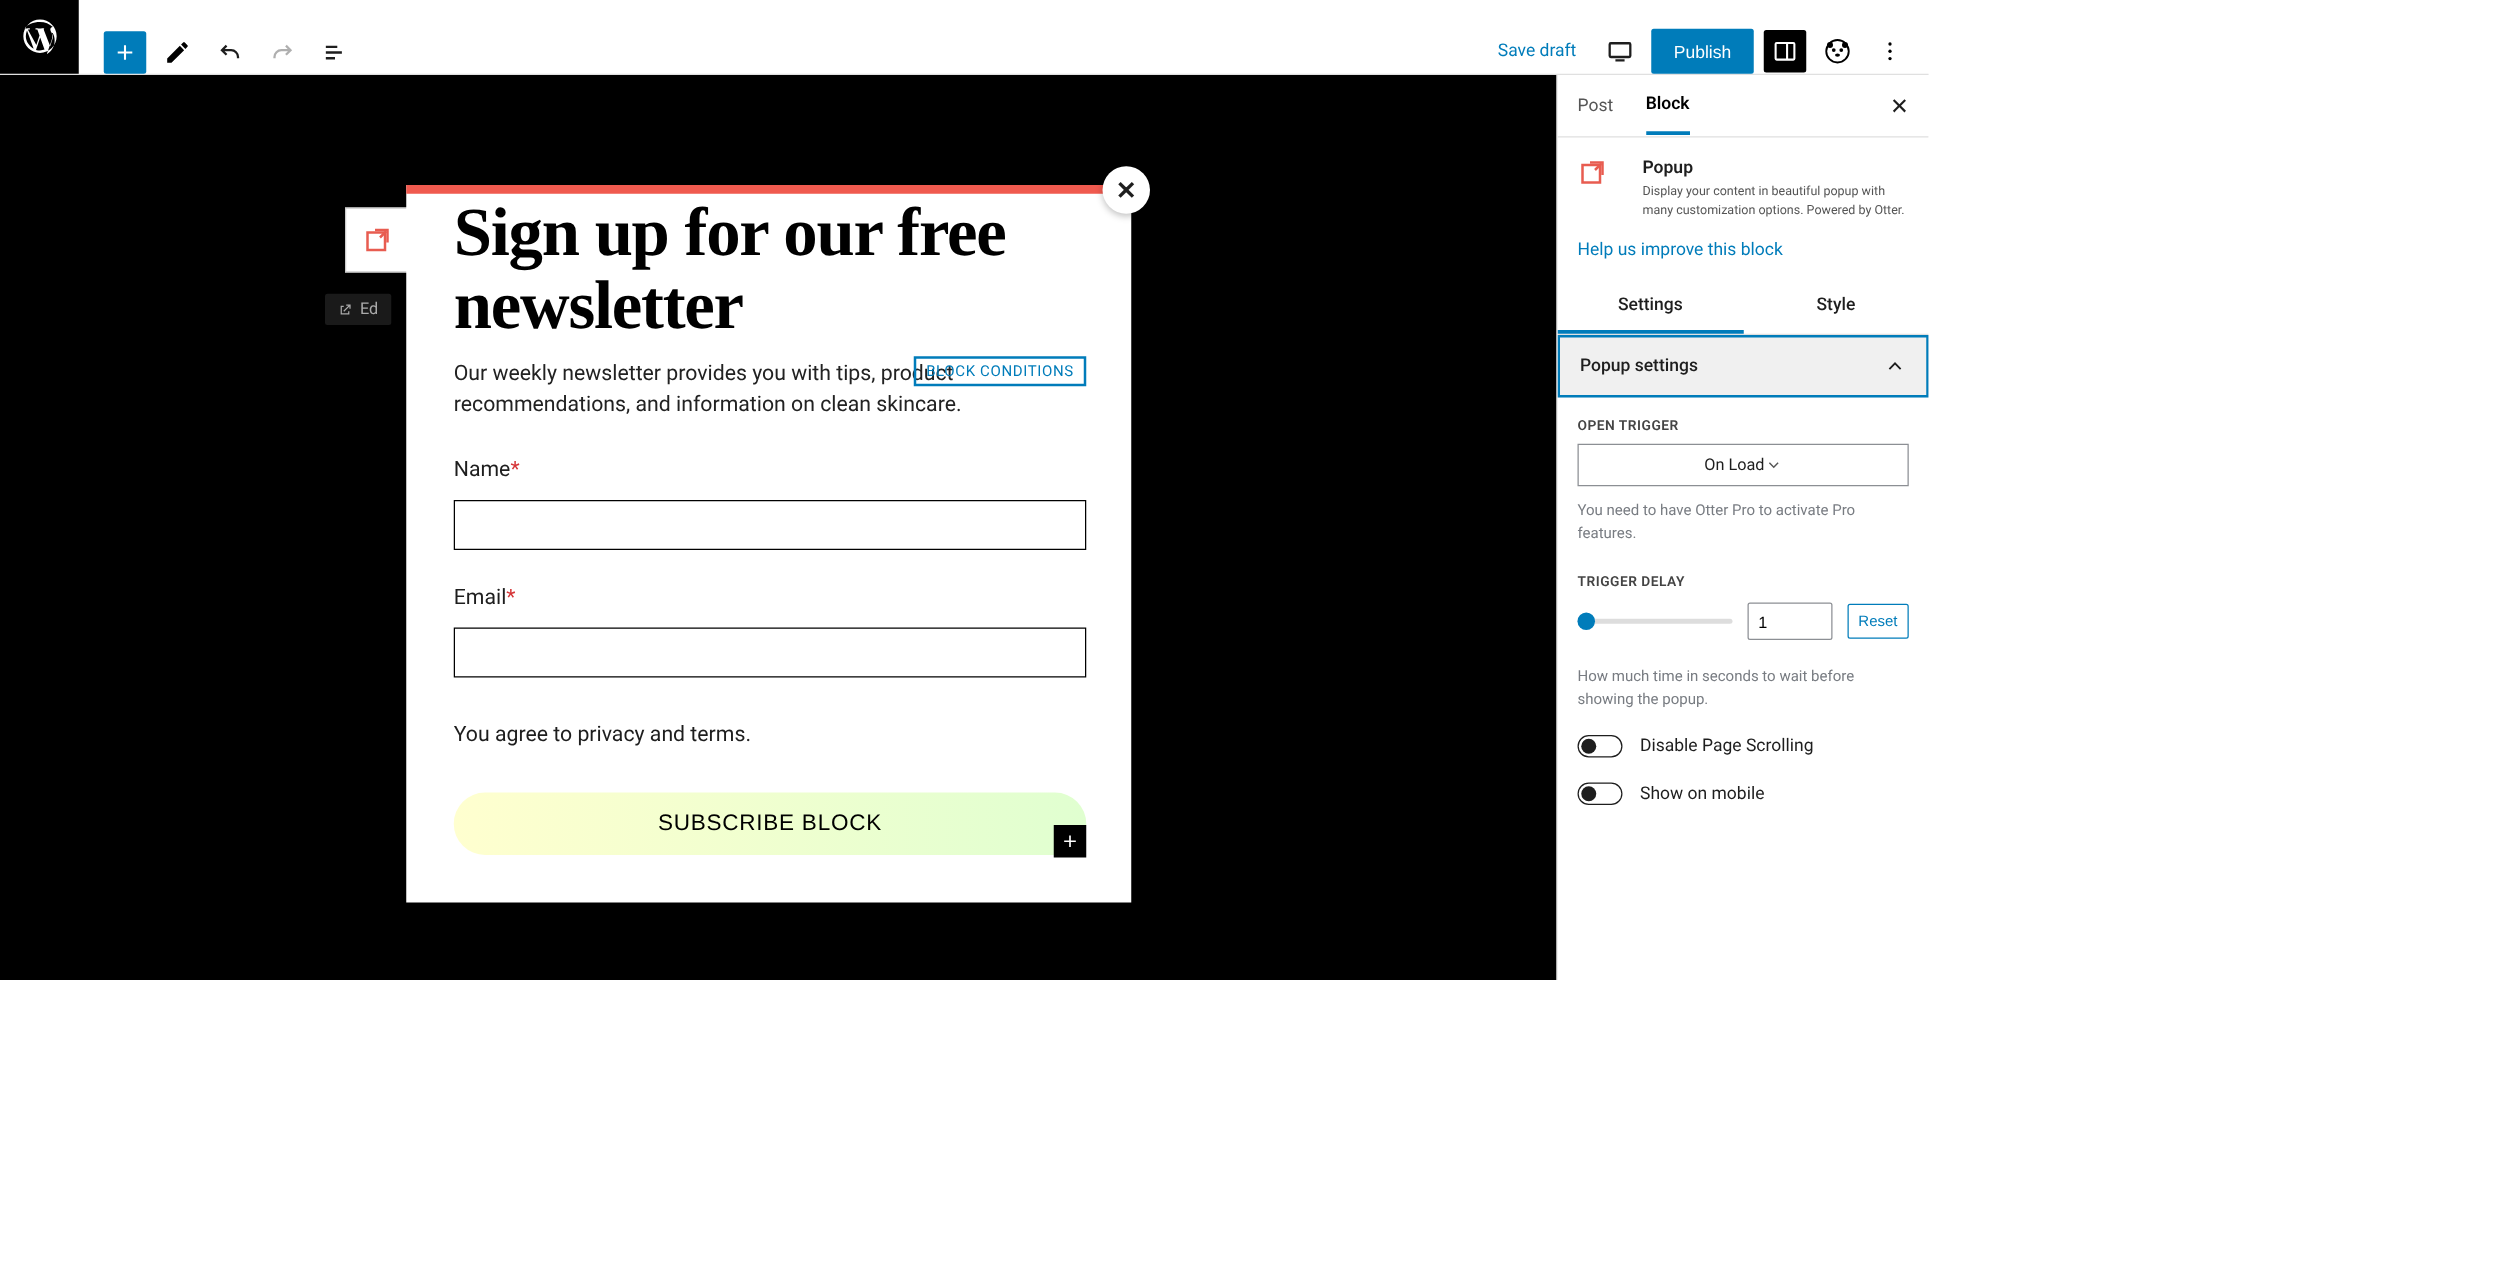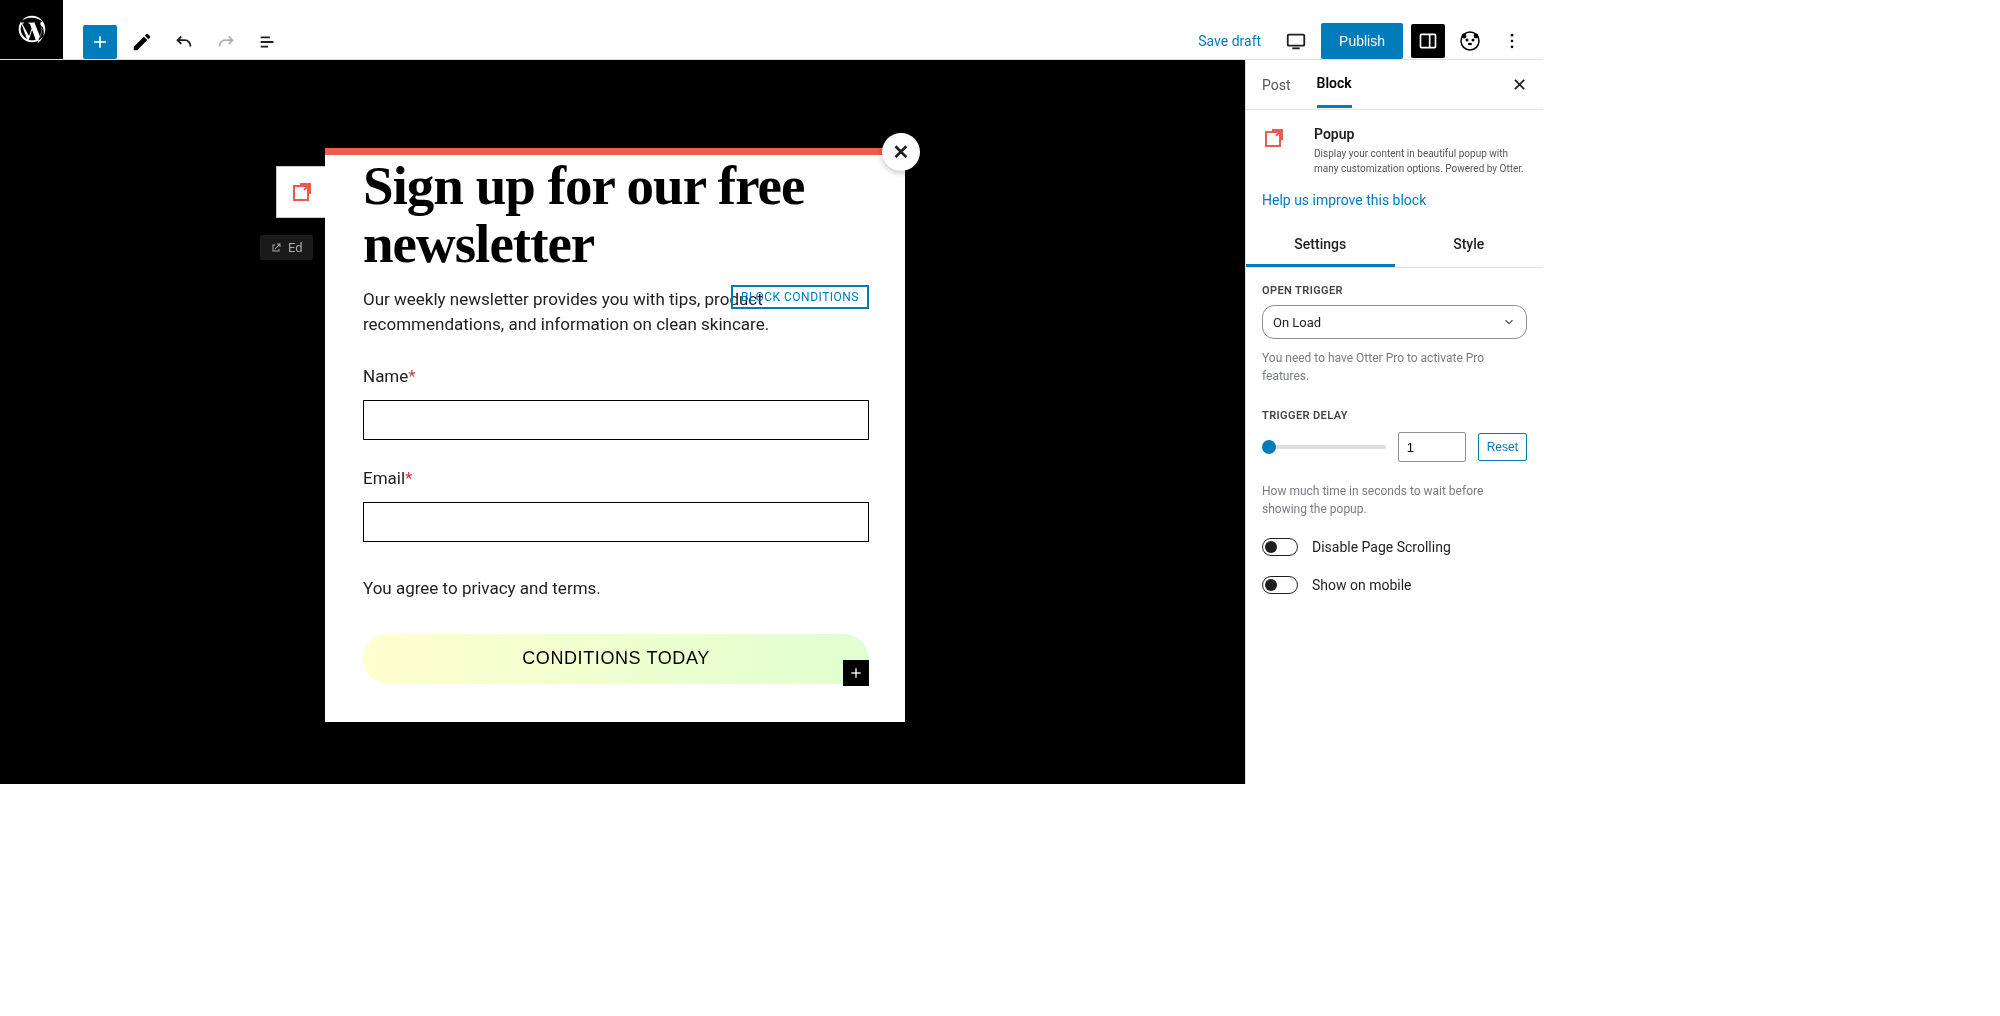--- a/index.html
+++ b/index.html
@@ -55,21 +55,21 @@
   .sb-icon { flex: 0 0 26px; }
   .sb-title { font-size: 14px; font-weight: 600; }
   .sb-desc { font-size: 10px; color: #555; line-height: 1.5; margin-top: 4px; }
   .sb-link { display: block; padding: 8px 16px 16px 16px; color: #007cba; font-size: 14px; }
   .sb-subtabs { display: flex; border-bottom: 1px solid #e0e0e0; }
   .sb-subtab { flex: 1; text-align: center; padding: 12px 0; font-size: 14px; font-weight: 500; }
   .sb-subtab.active { border-bottom: 3px solid #007cba; }
   .panel-head { display: flex; align-items: center; justify-content: space-between; padding: 14px 16px; background: #f0f0f0; border: 2px solid #007cba; font-weight: 500; font-size: 14px; }
   .panel-body { padding: 16px; }
   .field-label { font-size: 11px; font-weight: 600; letter-spacing: 0.4px; text-transform: uppercase; color: #444; margin-bottom: 8px; }
-  .select { width: 100%; height: 34px; border: 1px solid #8c8f94; border-radius: 12px; padding: 0 10px; display: flex; align-items: center; justify-content: space-between; font-size: 13px; }
+  .select { width: 100%; height: 34px; border: 1px solid #8c8f94; border-radius: 0; padding: 0 10px; display: flex; align-items: center; justify-content: center; font-size: 13px; }
   .hint { font-size: 12px; color: #787c82; margin-top: 10px; line-height: 1.5; }
   .slider-row { display: flex; align-items: center; gap: 12px; margin-top: 10px; }
   .slider { position: relative; flex: 1; height: 4px; background: #ddd; border-radius: 2px; }
   .slider .thumb { position: absolute; left: 0; top: 50%; width: 14px; height: 14px; background: #007cba; border-radius: 50%; transform: translate(0,-50%); }
   .num-input { width: 68px; height: 30px; border: 1px solid #8c8f94; border-radius: 2px; text-align: left; padding: 0 8px; font-size: 13px; }
   .reset-btn { border: 1px solid #007cba; color: #007cba; background: #fff; padding: 6px 8px; border-radius: 2px; font-size: 12px; }
   .toggle-row { display: flex; align-items: center; gap: 14px; margin-top: 20px; }
   .toggle { width: 36px; height: 18px; border: 1px solid #1e1e1e; border-radius: 10px; position: relative; background: #fff; }
   .toggle .knob { position: absolute; left: 2px; top: 2px; width: 12px; height: 12px; background: #1e1e1e; border-radius: 50%; }
   .toggle-label { font-size: 14px; }
@@ -190,21 +190,21 @@
         </label>
         <input class="form-input" style="">
 
         <label class="form-label">
           <span>Email</span><span class="req">*</span>
         </label>
         <input class="form-input" style="">
 
         <p class="agree">You agree to privacy and terms.</p>
 
-        <button class="subscribe">CONDITIONS TODAY</button>
+        <button class="subscribe">SUBSCRIBE BLOCK</button>
         <div class="add-blk">
           <svg width="16" height="16" viewBox="0 0 24 24">
               <path fill="#fff" d="M11 5h2v14h-2z"></path>
               <path fill="#fff" d="M5 11h14v2H5z"></path>
             </svg>
         </div>
       </div>
     </div>
   </div>
 
@@ -228,20 +228,26 @@
         <div class="sb-desc">Display your content in beautiful popup with many customization options. Powered by Otter.</div>
       </div>
     </div>
     <a class="sb-link">Help us improve this block</a>
 
     <div class="sb-subtabs">
       <div class="sb-subtab active">Settings</div>
       <div class="sb-subtab">Style</div>
     </div>
 
+    <div class="panel-head">
+      <span>Popup settings</span>
+      <svg width="18" height="18" viewBox="0 0 24 24">
+          <path d="M6 15l6-6 6 6" fill="none" stroke="#1e1e1e" stroke-width="2"></path>
+        </svg>
+    </div>
 
     <div class="panel-body">
       <div class="field-label">OPEN TRIGGER</div>
       <div class="select">
         <span>On Load</span>
         <svg width="14" height="14" viewBox="0 0 24 24">
             <path d="M6 9l6 6 6-6" fill="none" stroke="#555" stroke-width="2"></path>
           </svg>
       </div>
       <div class="hint">You need to have Otter Pro to activate Pro features.</div>

